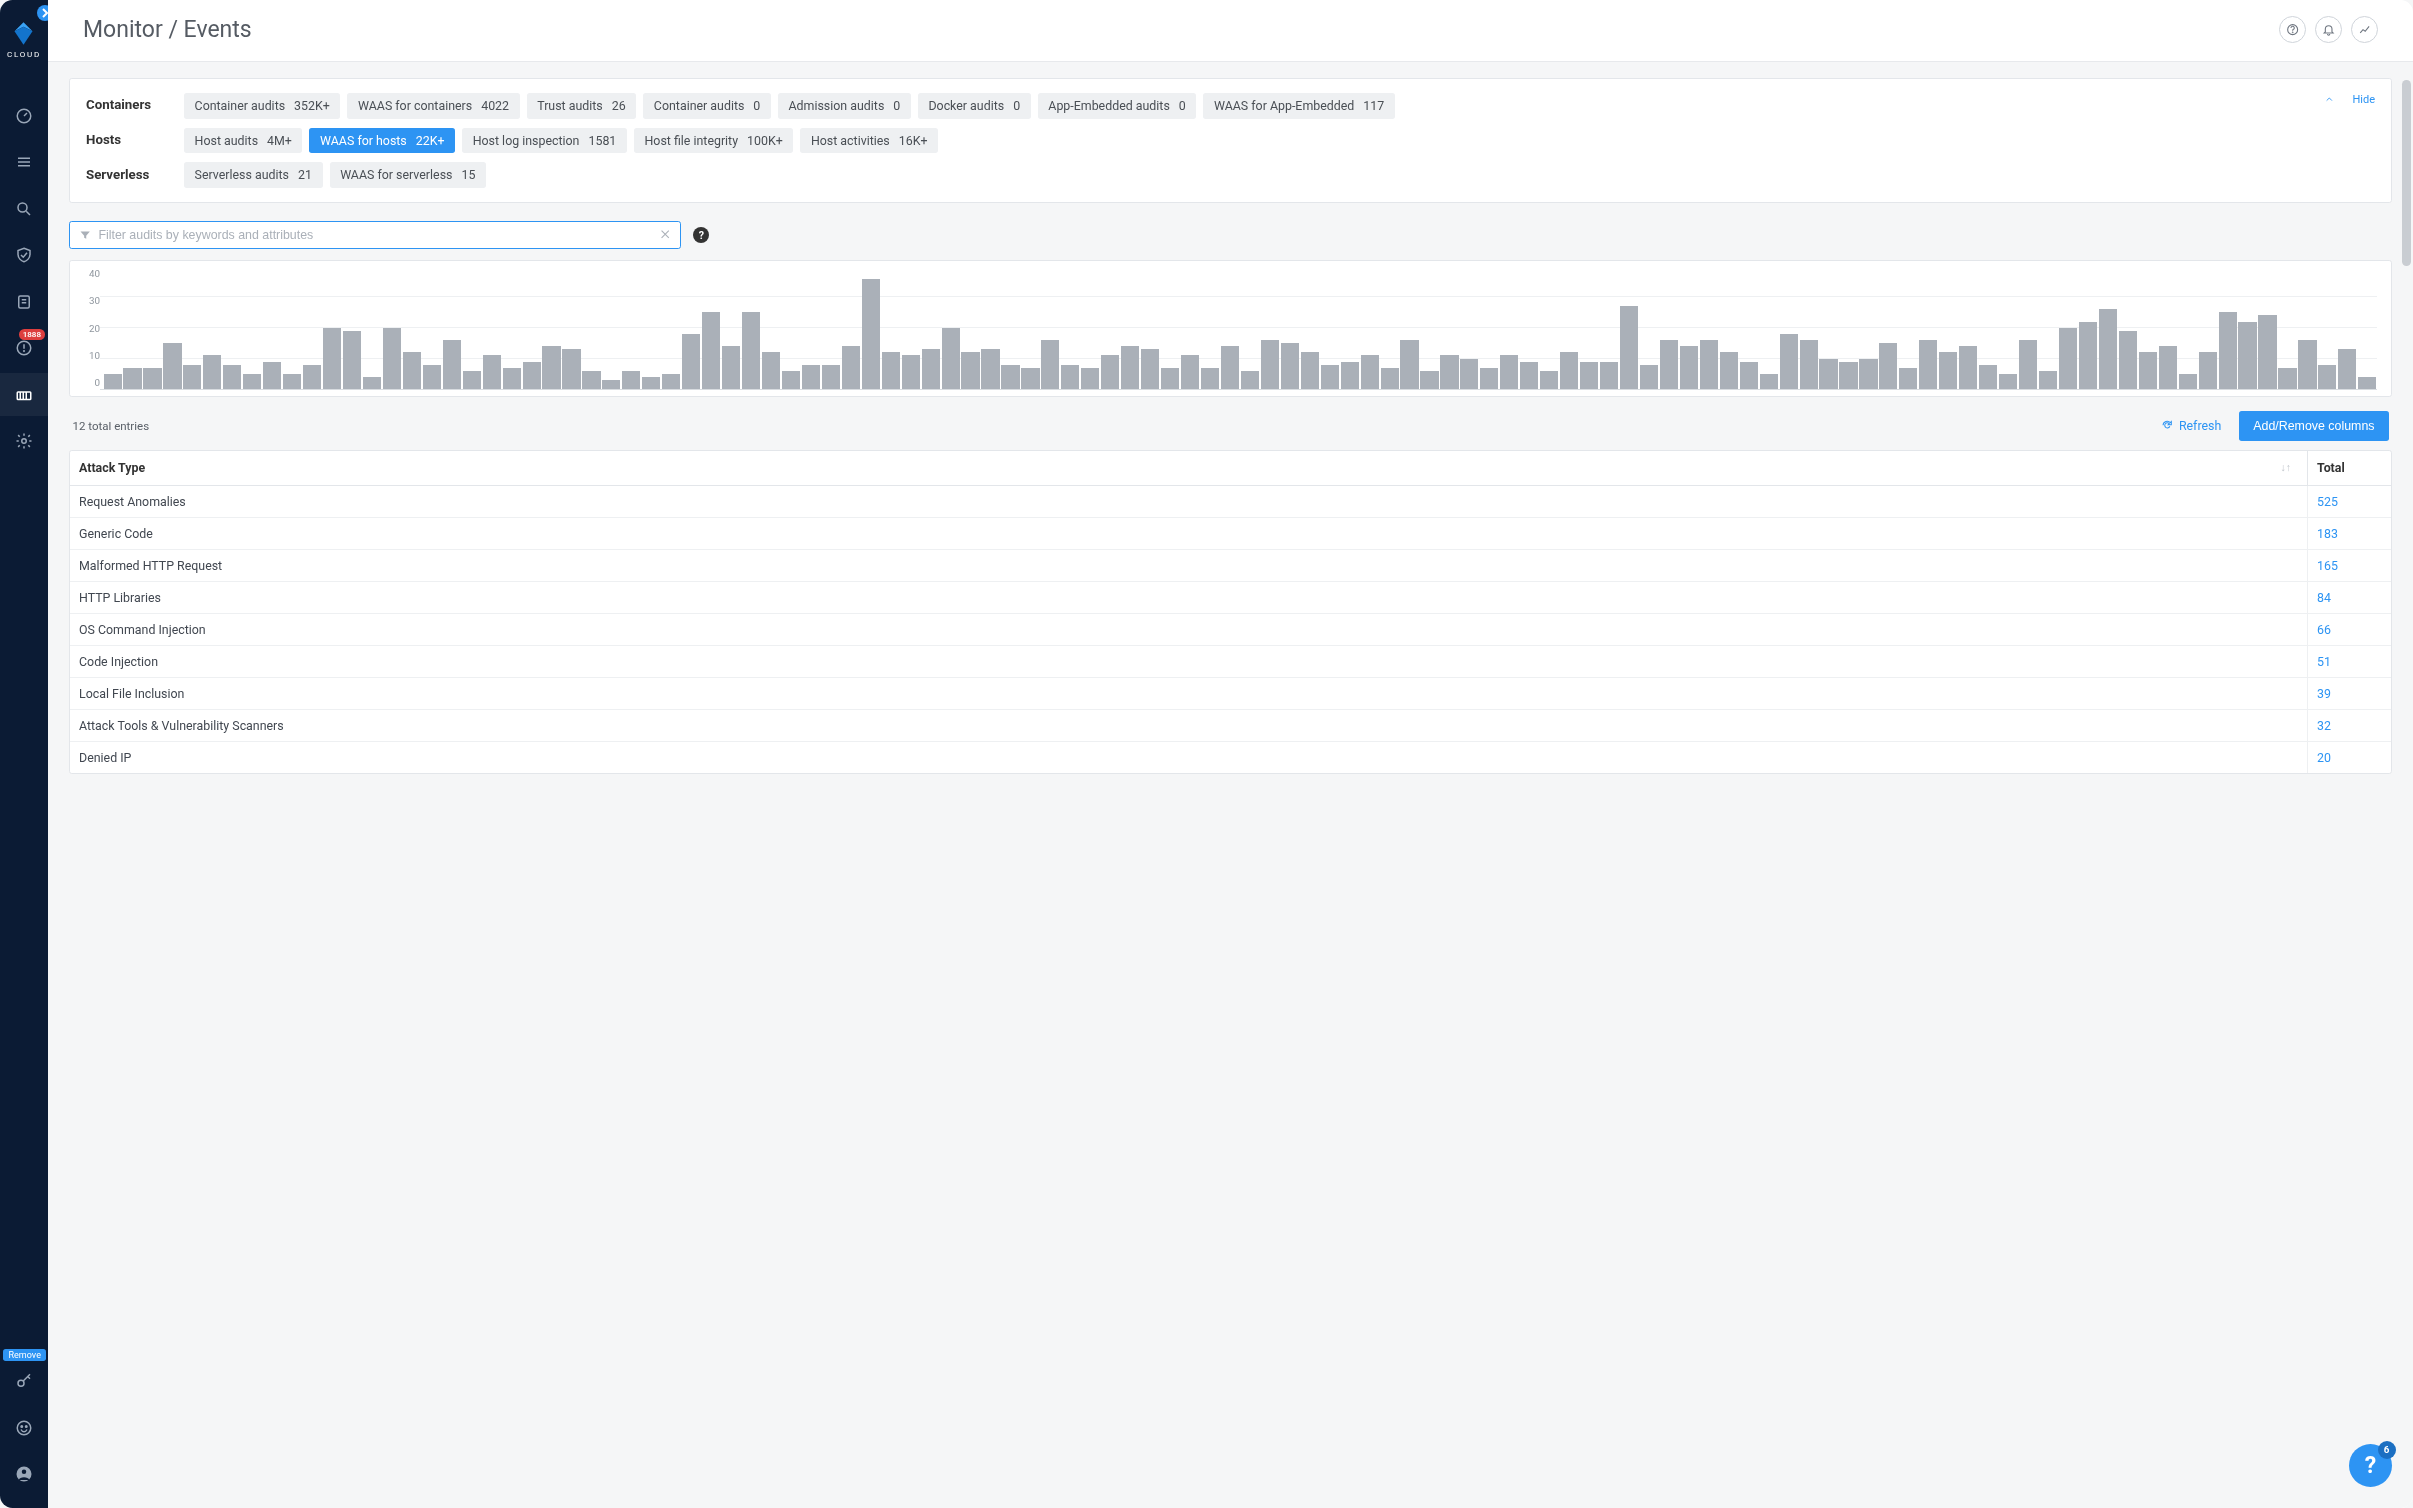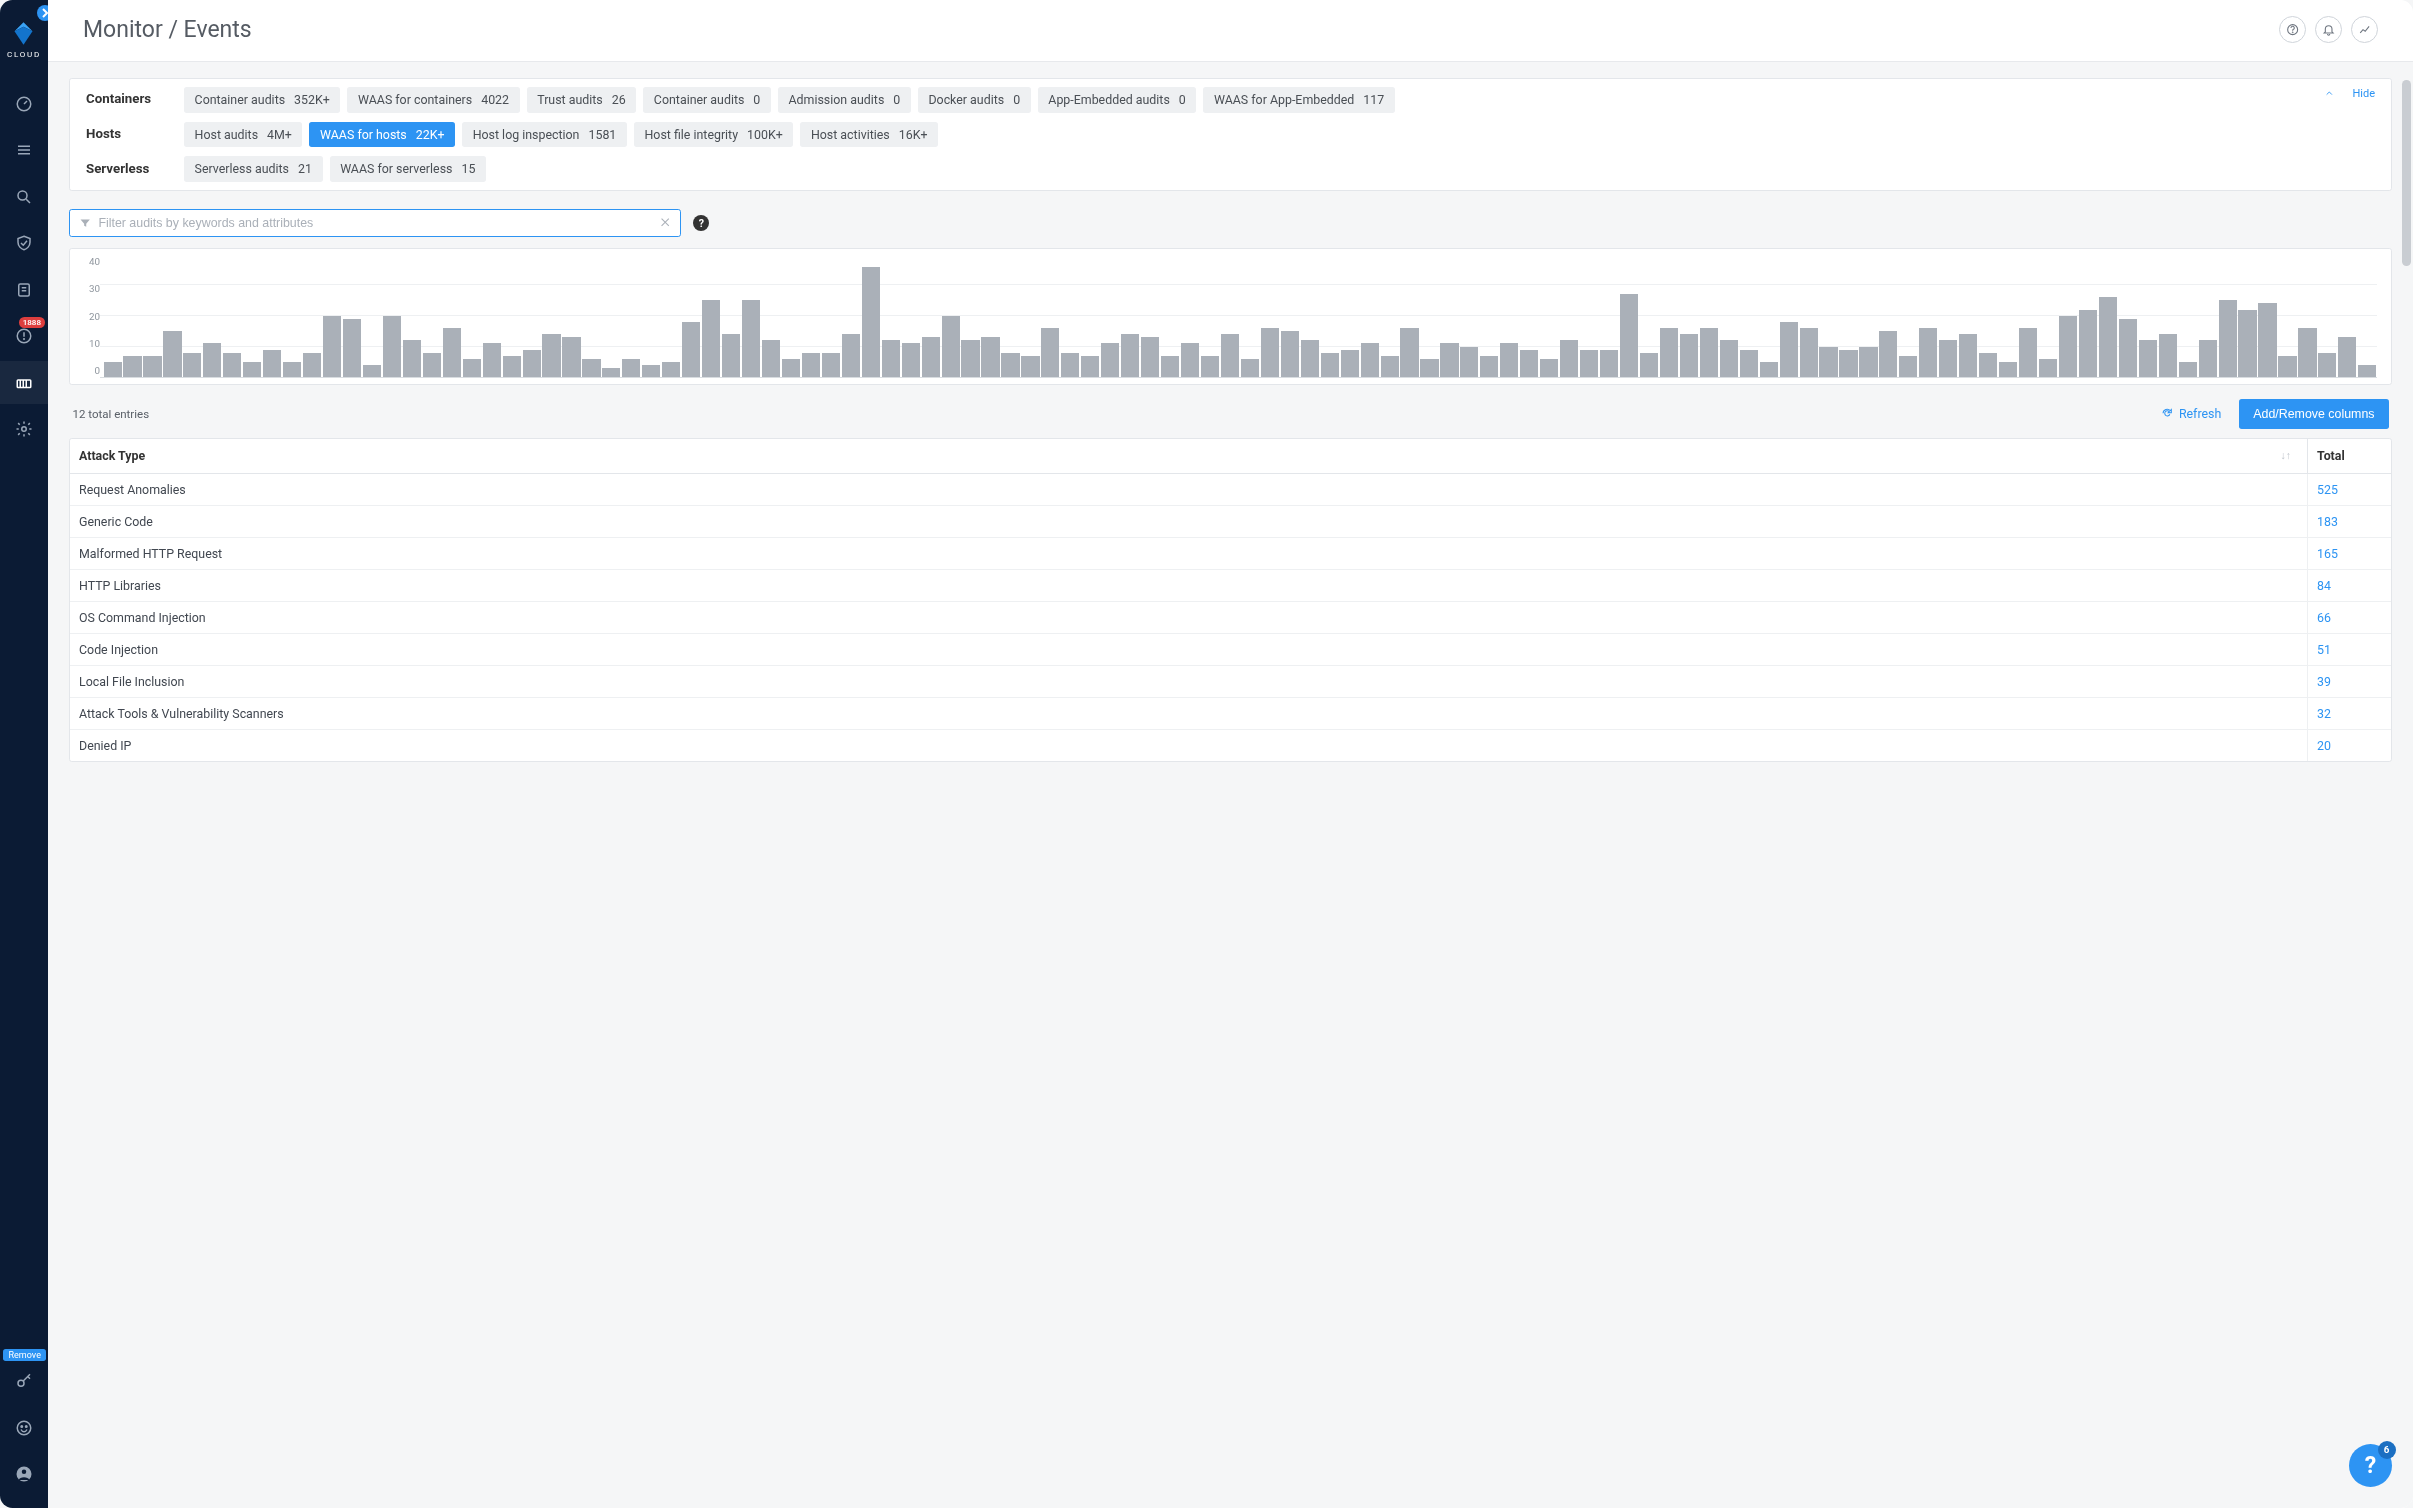--- a/index.html
+++ b/index.html
@@ -1,20 +1,20 @@
 <!DOCTYPE html>
 <html style="font-size:14px"><head>
 <meta charset="utf-8">
 <style>
 * { box-sizing: border-box; margin: 0; padding: 0; }
 body { font-family: -apple-system, BlinkMacSystemFont, "Segoe UI", Roboto, sans-serif; background: #f5f6f7; color: #333; overflow: hidden; }
 .app { display: flex; height: 100vh; width: 100vw; }
 
 
-.sidebar { width: 48px; background: #0b1b34; display: flex; flex-direction: column; align-items: center; position: relative; flex-shrink: 0; border-top-left-radius: 12.4px; border-bottom-left-radius: 12.4px; }
+.sidebar { width: 48px; background: #0b1b34; display: flex; flex-direction: column; align-items: center; position: relative; flex-shrink: 0; border-top-left-radius: 12.4px; border-bottom-left-radius: 12.4px; gap: 12px; }
 .sidebar-toggle { position: absolute; top: 5.3px; right: -5.3px; width: 16px; height: 16px; background: #2d94f3; border-radius: 50%; display: flex; align-items: center; justify-content: center; color: #fff; font-size: 9px; cursor: pointer; }
 .logo { margin-top: 19.5px; display: flex; flex-direction: column; align-items: center; color: #fff; }
 .logo svg { width: 27px; height: 27px; }
 .logo-text { font-size: 8px; letter-spacing: 1.8px; margin-top: 3.5px; }
 .nav { margin-top: 23px; display: flex; flex-direction: column; gap: 3.5px; width: 100%; align-items: center; }
 .nav-item { width: 100%; height: 43px; display: flex; align-items: center; justify-content: center; color: #9aa7b8; cursor: pointer; position: relative; text-align: center; }
 .nav-item.active { background: rgba(255,255,255,0.06); color: #fff; }
 .nav-item svg { width: 18px; height: 18px; }
 .nav-badge { position: absolute; top: 2.7px; right: 3.5px; background: #dd3e3e; color: #fff; font-size: 8px; padding: 0.9px 3.5px; border-radius: 5.3px; font-weight: 600; }
 .trial-badge { position: absolute; top: -10.6px; right: 1.8px; background: #2d94f3; color: #fff; font-size: 9px; padding: 0.9px 5.3px; border-radius: 2.7px; }
@@ -24,21 +24,21 @@
 .main { flex: 1; display: flex; flex-direction: column; background: #fff; border-top-right-radius: 12.4px; border-bottom-right-radius: 12.4px; overflow: hidden; }
 .header { display: flex; align-items: center; padding: 16px 35px 18px 35px; border-bottom: 0.9px solid #e7e9ec; }
 .page-title { font-size: 23px; color: #555b63; font-weight: 400; }
 .header-actions { margin-left: auto; display: flex; gap: 9px; }
 .header-icon { width: 27px; height: 27px; border: 0.9px solid #cfd4da; border-radius: 50%; display: flex; align-items: center; justify-content: center; color: #6f7680; cursor: pointer; }
 .header-icon svg { width: 13.3px; height: 13.3px; }
 
 .content { flex: 1; overflow-y: auto; background: #f5f6f7; padding: 16px 21px 21px 21px; }
 
 
-.filter-panel { background: #fff; border: 0.9px solid #e3e6ea; border-radius: 2.7px; padding: 8px 16px; }
+.filter-panel { background: #fff; border: 0.9px solid #e3e6ea; border-radius: 2.7px; padding: 14px 16px; }
 .filter-row { display: flex; align-items: flex-start; margin-bottom: 9px; }
 .filter-row:last-child { margin-bottom: 0; }
 .filter-label { width: 98px; font-weight: 700; font-size: 13.3px; color: #333; padding-top: 4.4px; }
 .filter-chips { flex: 1; display: flex; flex-wrap: wrap; gap: 7px; }
 .chip { background: #eef0f2; padding: 5.3px 10.6px; border-radius: 2.7px; font-size: 12.4px; display: flex; align-items: center; gap: 9px; cursor: pointer; color: #4a4f55; }
 .chip.active { background: #2d94f3; color: #fff; }
 .chip-count { font-weight: 400; }
 .hide-link { margin-left: auto; color: #2d94f3; font-size: 11px; cursor: pointer; display: flex; align-items: center; gap: 18px; }
 
 

